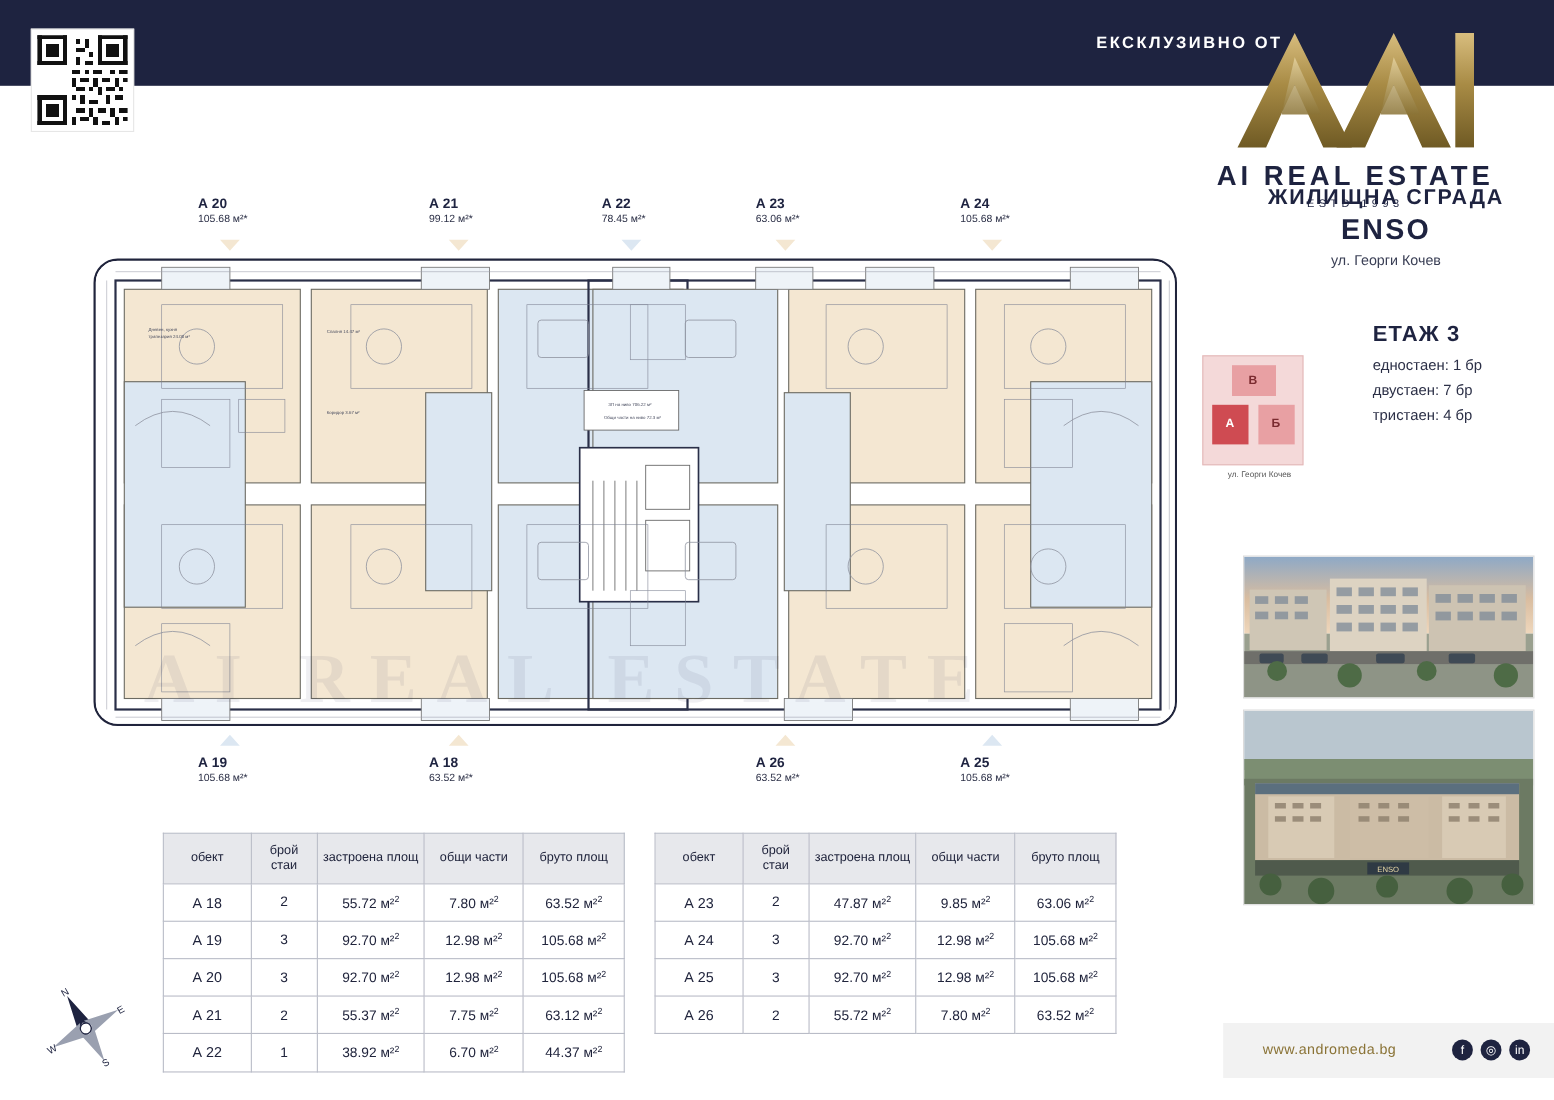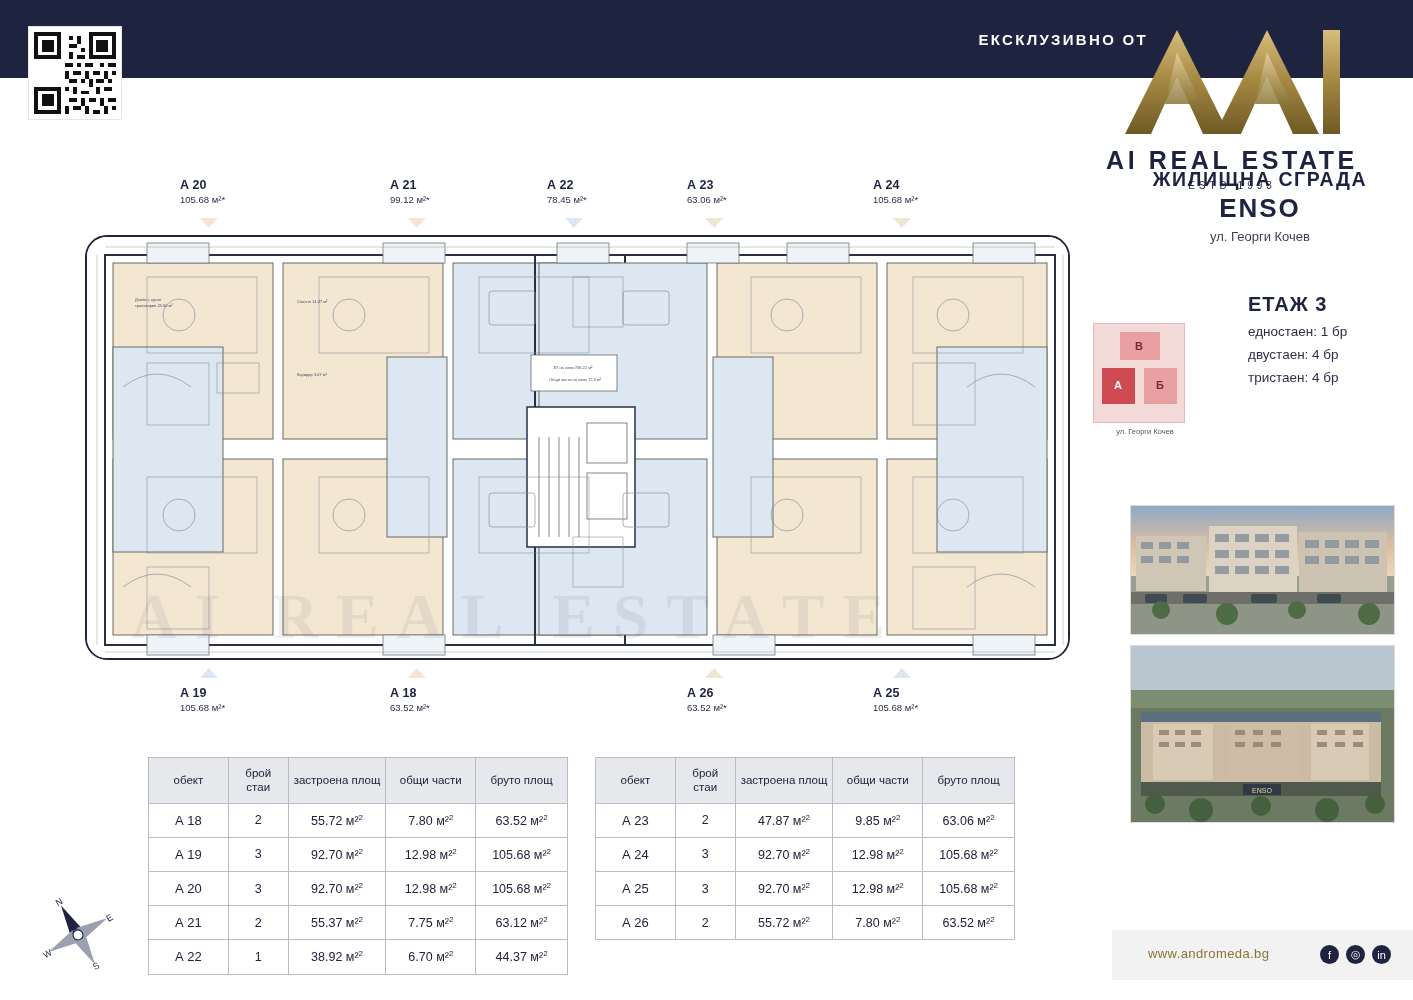--- a/index.html
+++ b/index.html
@@ -17,21 +17,21 @@
   .header {
     position:absolute; left:0; top:0; width:1413px; height:78px;
     background:#1e2340;
   }
   .qr {
     position:absolute; left:28px; top:26px; width:94px; height:94px;
     background:#ffffff; padding:5px; border:1px solid #e6e6e6;
   }
   .qr svg { display:block; }
   .excl {
-    position:absolute; right:265px; top:31px;
+    position:absolute; right:247px; top:31px;
     color:#ffffff; font-size:15px; letter-spacing:2.3px; font-weight:bold;
   }
 
   
   .brand {
     position:absolute; right:36px; top:22px; width:290px; text-align:center;
   }
   .brand-mark { height:120px; position:relative; }
   .brand-name {
     font-size:25px; letter-spacing:3.6px; font-weight:bold; color:#1e2340;
@@ -230,21 +230,21 @@
 </div>
 
 <div class="right-col">
   <div class="bld-title">ЖИЛИЩНА СГРАДА</div>
   <div class="bld-name">ENSO</div>
   <div class="bld-addr">ул. Георги Кочев</div>
 
   <div class="floor-block">
     <div class="floor-title">ЕТАЖ 3</div>
     <div class="floor-line">едностаен: 1 бр</div>
-    <div class="floor-line">двустаен: 4 бр</div>
+    <div class="floor-line">двустаен: 7 бр</div>
     <div class="floor-line">тристаен: 4 бр</div>
   </div>
 
   <div class="keyplan">
     <div class="kp-box">
       <div class="kp-b"></div>
       <div class="kp-a"></div>
       <div class="kp-bb"></div>
       <div class="kp-lab dark" style="left:41px; top:16px;">В</div>
       <div class="kp-lab" style="left:20px; top:55px;">А</div>

